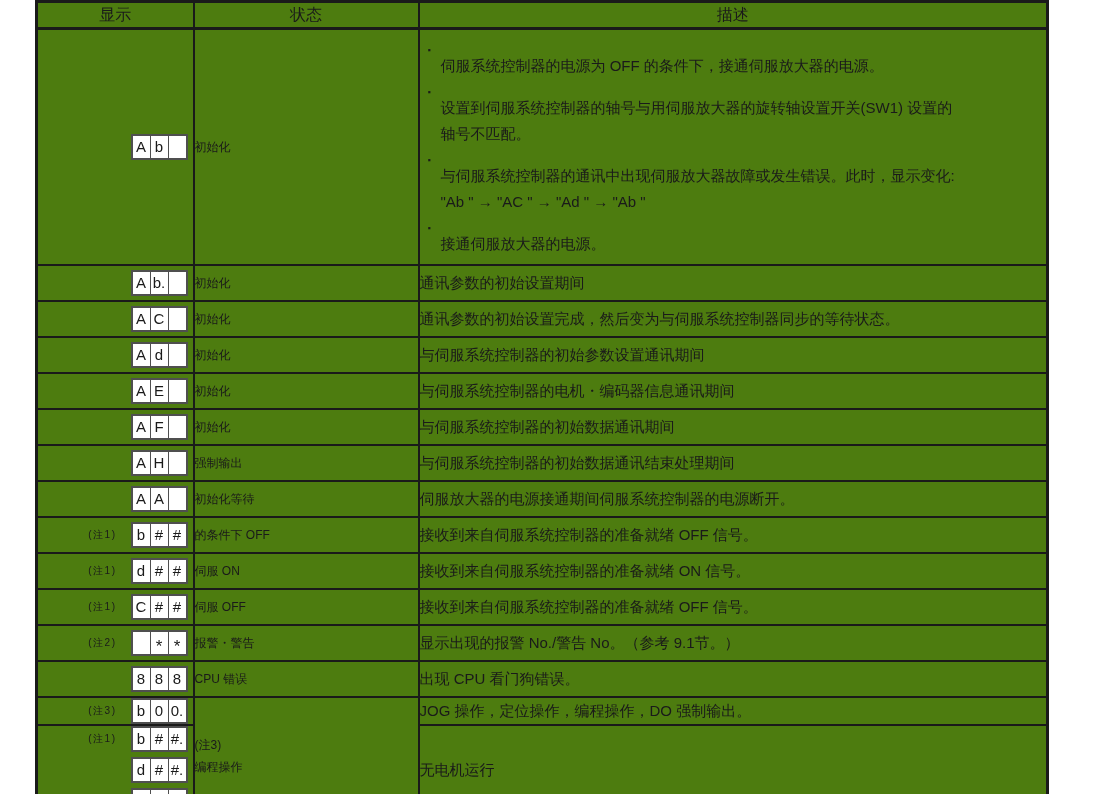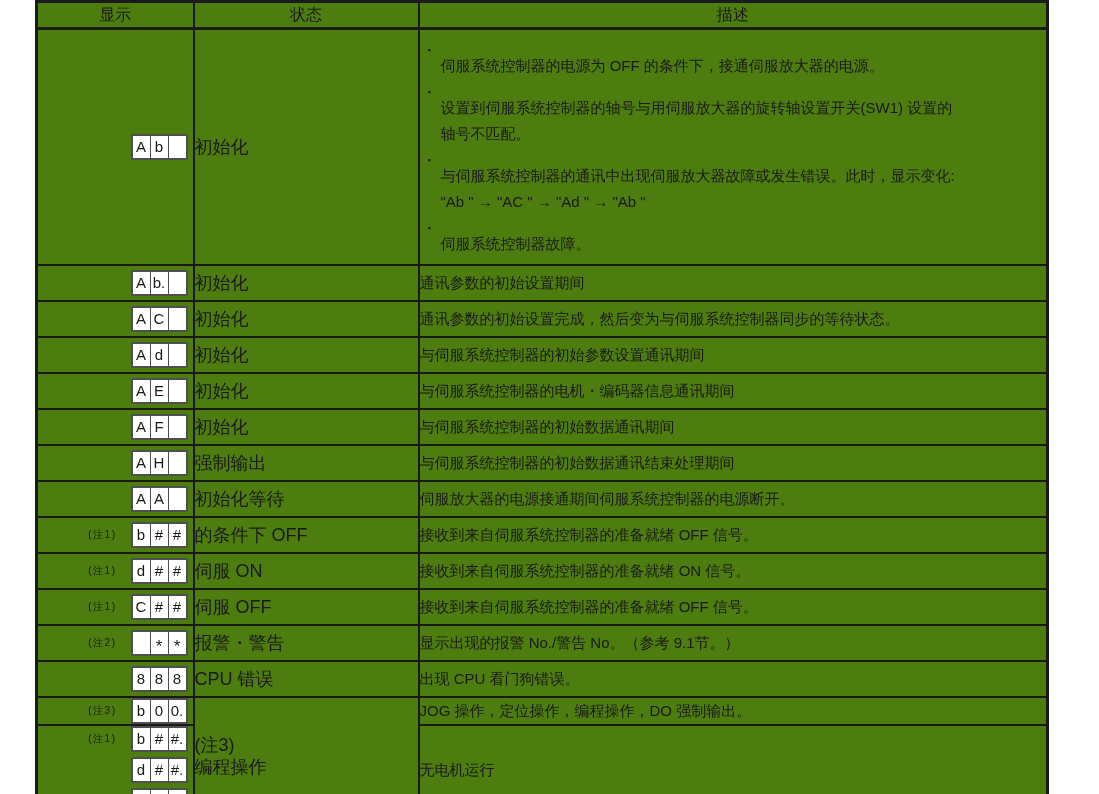--- a/index.html
+++ b/index.html
@@ -14,21 +14,21 @@
     position:absolute;left:35px;top:0;width:942px;
     border-collapse:collapse;table-layout:fixed;background:#4d7c0f;
   }
   table.main{border:3px solid #1a1a1a;}
   table.main th, table.main td{border:2px solid #1a1a1a;padding:0;}
   table.main th{
     height:24px;font-size:16px;font-weight:normal;text-align:center;
     border-bottom-width:3px;vertical-align:middle;
   }
   td.c-display{vertical-align:middle;}
-  td.c-status{vertical-align:middle;font-size:18px;padding-left:10px;line-height:21px;}
+  td.c-status{vertical-align:middle;font-size:12px;padding-left:10px;line-height:21px;}
   td.c-desc{vertical-align:middle;font-size:15px;padding-left:9px;padding-right:6px;line-height:20px;}
 
   .disp-inner{display:flex;align-items:center;justify-content:flex-end;gap:14px;padding-right:5px;}
   .disp-stack{display:flex;flex-direction:column;align-items:flex-end;gap:5px;padding-right:5px;}
   .disp-row{display:flex;align-items:center;gap:14px;}
   .note-lbl{font-size:10px;letter-spacing:1.5px;white-space:nowrap;color:#1a1a1a;}
 
   .led-box{display:flex;border:2px solid #4f4f4f;background:#fff;}
   .led-cell{
     width:17px;height:22px;border-left:1px solid #4f4f4f;
@@ -96,21 +96,21 @@
               <div class="bullet">
                 <span class="bsq">▪</span>
                 <span class="blines">
                   <div>与伺服系统控制器的通讯中出现伺服放大器故障或发生错误。此时，显示变化:</div>
                   <div>"Ab " → "AC " → "Ad " → "Ab "</div>
                 </span>
               </div>
               <div class="bullet">
                 <span class="bsq">▪</span>
                 <span class="blines">
-                  <div>伺服系统控制器故障。</div>
+                  <div>接通伺服放大器的电源。</div>
                 </span>
               </div>
             </div>
           </td>
         </tr>
         <tr style="height: 36px;">
           <td class="c-display">
             <div class="disp-inner">
               <span class="led-box">
                 <span class="led-cell">A</span>

